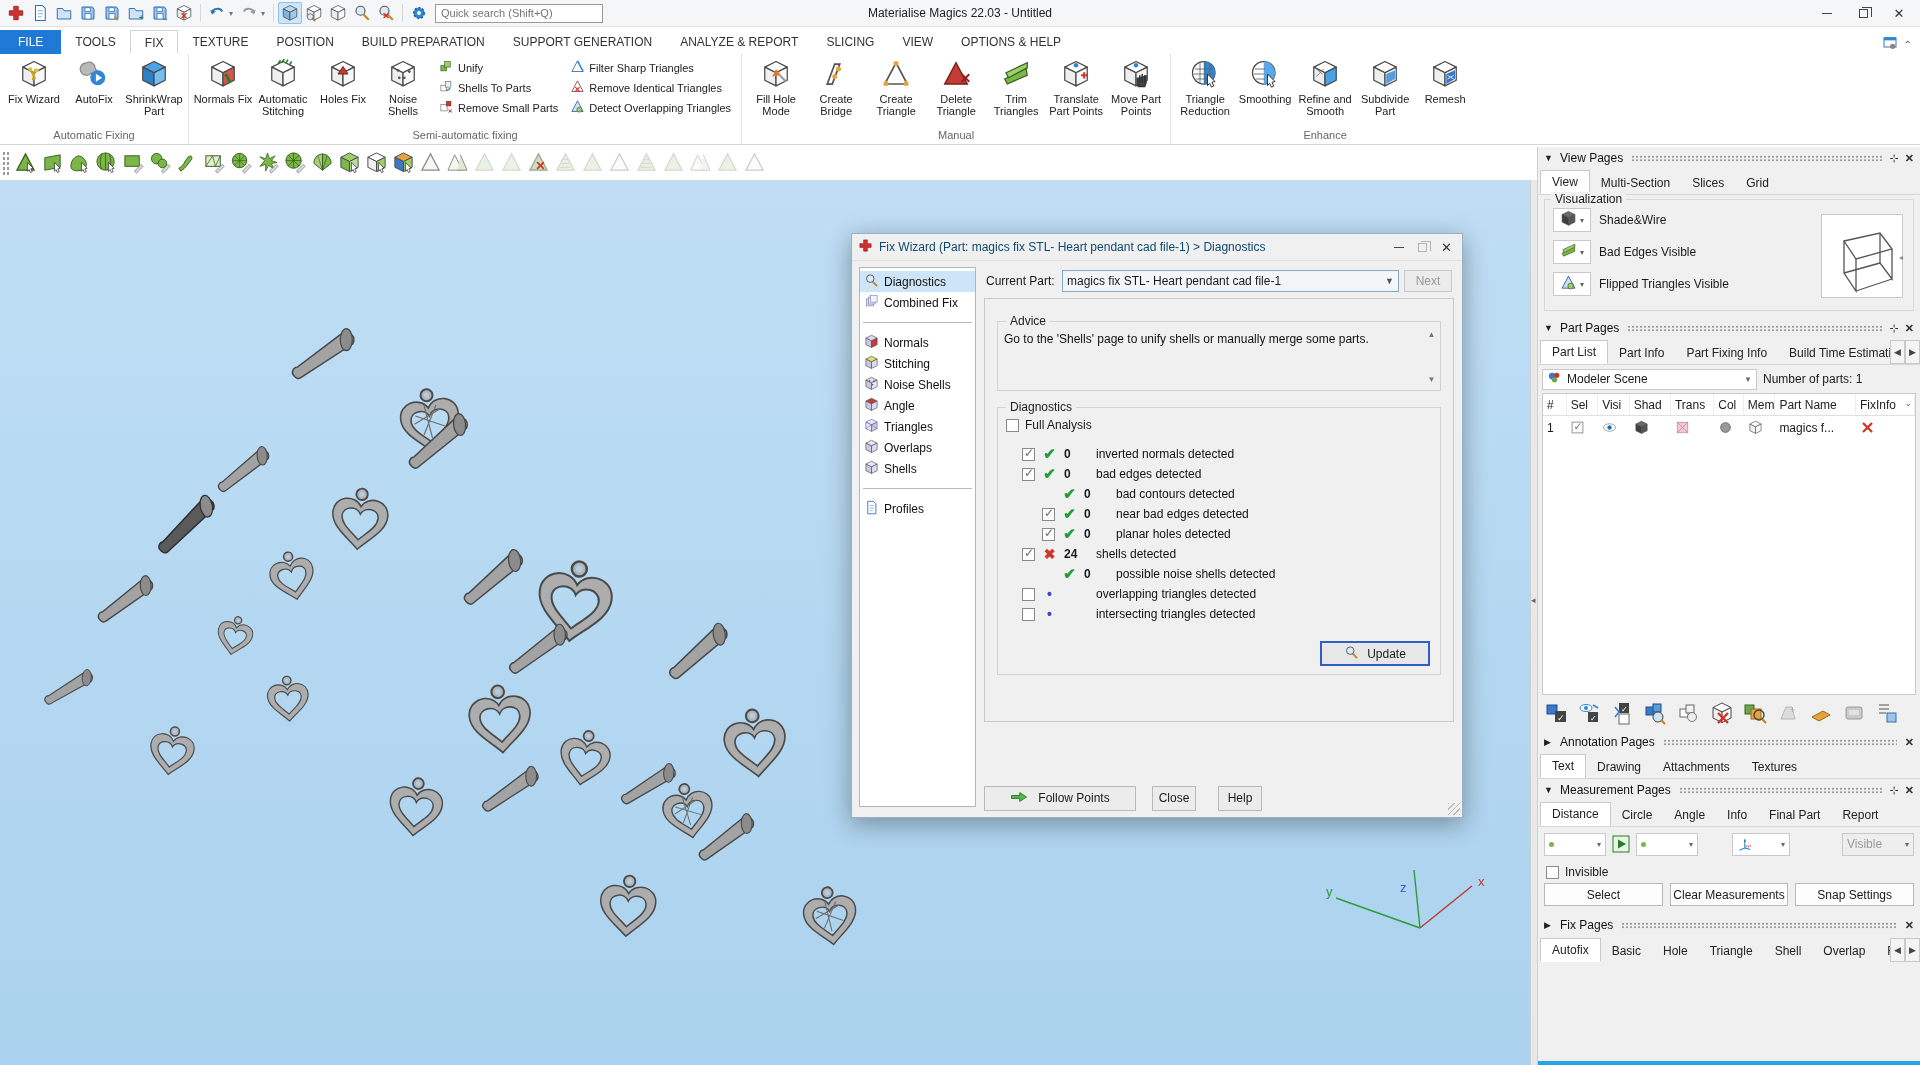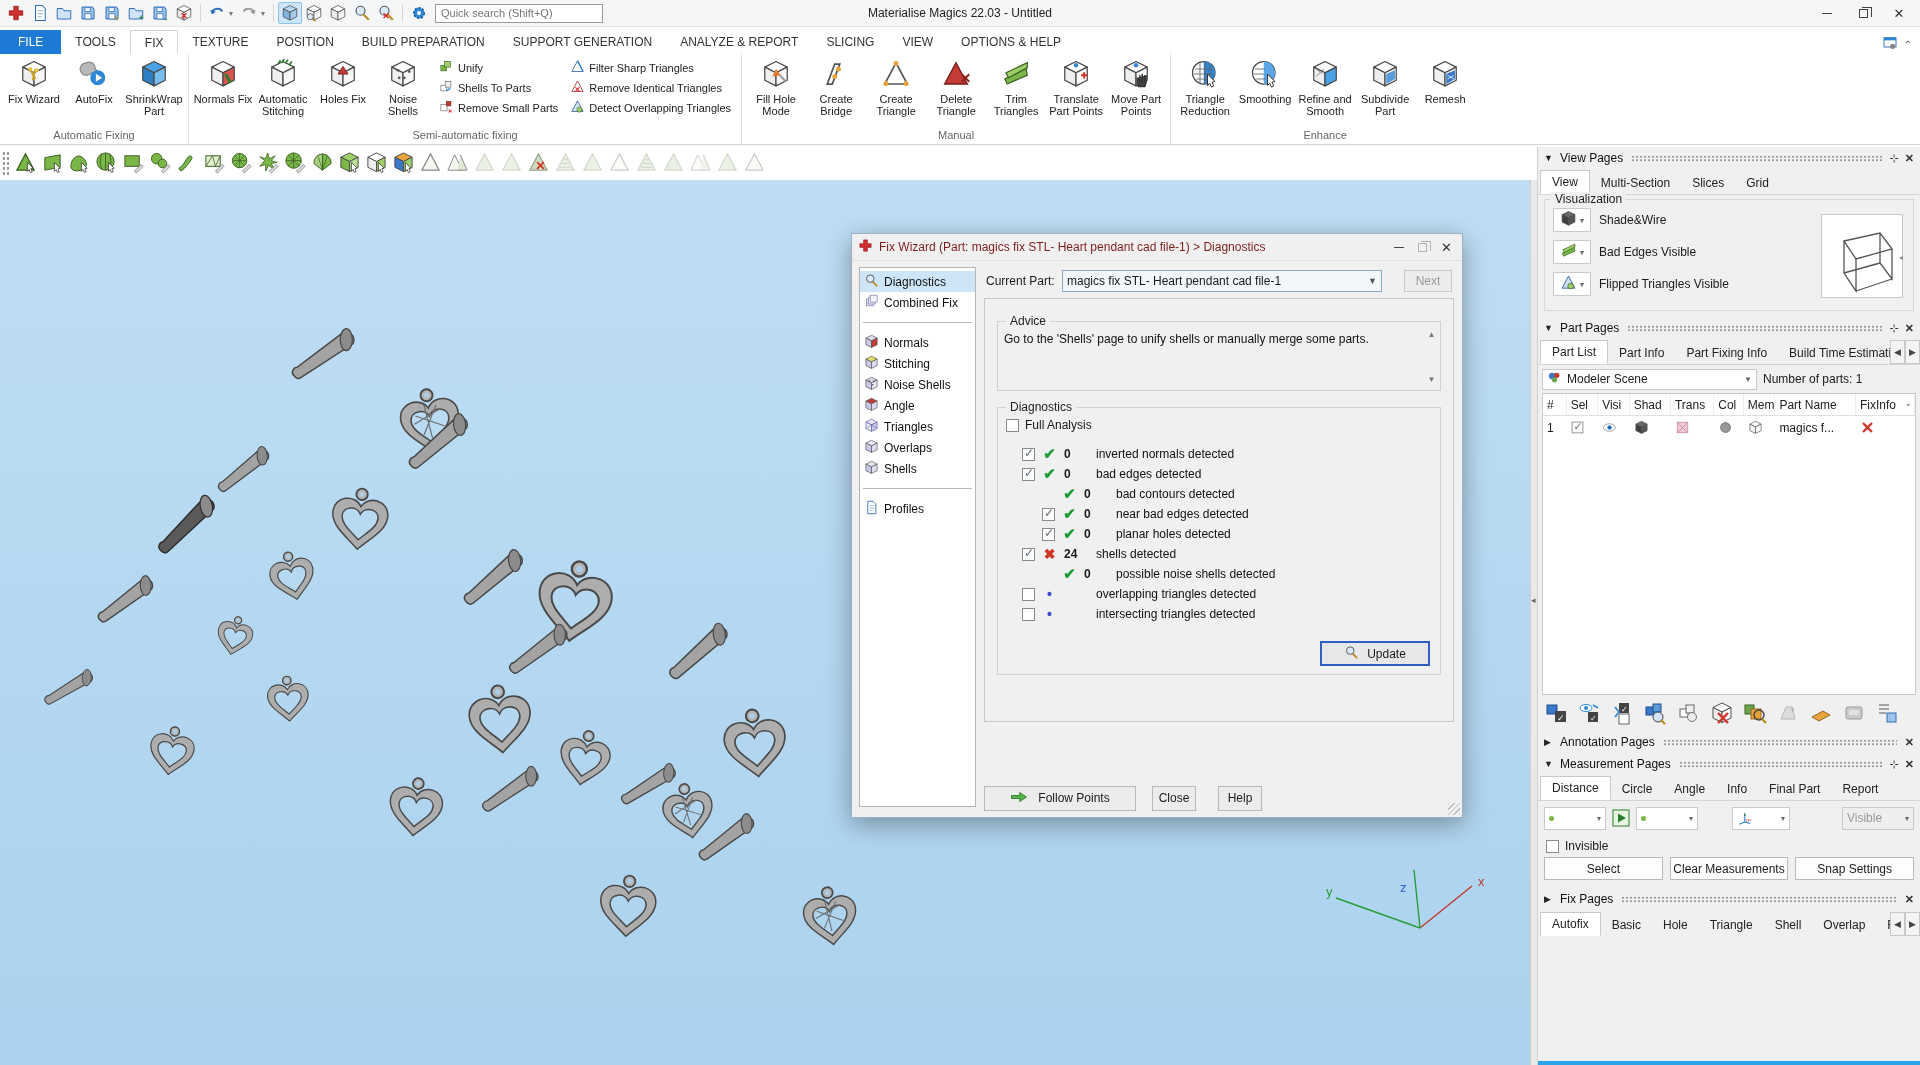--- a/index.html
+++ b/index.html
@@ -51,32 +51,32 @@
 
   
   #viewport { position:absolute; left:0; top:180px; width:1537px; height:885px; background:linear-gradient(#bfdef5,#abd2ee); }
   #splitter { position:absolute; left:1530px; top:180px; width:7px; height:885px; background:#e9e9e9; border-left:1px solid #cfcfcf; }
   #splitter .arr { position:absolute; top:415px; left:0px; font-size:9px; color:#666; }
 
   
   #dialog { position:absolute; left:851px; top:233px; width:612px; height:585px; background:#f0f0f0; border:1px solid #9bb0c4; box-shadow:0 6px 24px rgba(0,0,0,.35); }
   #dlg-title { height:27px; background:#f0f0f0; display:flex; align-items:center; padding:0 6px; border-bottom:1px solid #e0e0e0; }
   #dlg-title svg { width:15px; height:15px; margin-right:6px; }
-  #dlg-title .t { font-size:12px; color:#7f1d1d; }
+  #dlg-title .t { font-size:12px; color:#0c4a6e; }
   #dlg-title .dlg-btns { margin-left:auto; display:flex; gap:14px; align-items:center; padding-right:4px; }
   #dlg-nav { position:absolute; left:7px; top:33px; width:117px; height:540px; background:#fff; border:1px solid #b5b5b5; padding:3px 0; }
   .nav-item { display:flex; align-items:center; gap:5px; height:21px; padding:0 4px; font-size:12px; color:#111; }
   .nav-item.active { background:#cde5f7; }
   .nav-item svg { width:15px; height:15px; flex:0 0 15px; }
   .nav-sep { border-top:1px solid #b9b9b9; margin:9px 3px; }
   #dlg-cp-row { position:absolute; left:134px; top:36px; right:10px; height:22px; display:flex; align-items:center; }
   #dlg-cp-row .lbl { width:76px; font-size:12px; }
   #cp-combo { flex:1; height:22px; border:1px solid #8aa8c8; background:#f3f6f9; display:flex; align-items:center; padding:0 4px; font-size:12px; }
   #cp-combo .car { margin-left:auto; font-size:9px; color:#555; }
-  #btn-next { width:48px; height:22px; margin-left:22px; background:#ececec; border:1px solid #c9c9c9; color:#9a9a9a; font-size:12px; display:flex; align-items:center; justify-content:center; }
+  #btn-next { width:48px; height:22px; margin-left:5px; background:#ececec; border:1px solid #c9c9c9; color:#9a9a9a; font-size:12px; display:flex; align-items:center; justify-content:center; }
   #dlg-outer { position:absolute; left:132px; top:64px; width:470px; height:424px; border:1px solid #c8c8c8; background:#f0f0f0; }
   .groupbox { position:absolute; border:1px solid #d2d2d2; }
   .groupbox .gb-label { position:absolute; top:-8px; left:8px; background:#f0f0f0; padding:0 4px; font-size:12px; color:#222; }
   #gb-advice { left:12px; top:22px; right:12px; height:70px; }
   #advice-text { position:absolute; left:6px; top:10px; right:20px; font-size:12px; color:#111; }
   .adv-scroll { position:absolute; right:2px; width:13px; font-size:8px; color:#777; text-align:center; }
   #gb-diag { left:12px; top:108px; right:12px; height:268px; }
   #full-analysis { position:absolute; left:8px; top:10px; display:flex; gap:6px; align-items:center; font-size:12px; }
   #diag-rows { position:absolute; left:24px; top:36px; right:8px; }
   .diag-row { display:flex; align-items:center; height:20px; gap:6px; }
@@ -1361,20 +1361,26 @@
           </svg>
         </span>
       </div>
 
     <div class="sect-head">
       <span class="tri">▶</span>
       <span class="st-label">Annotation Pages</span>
       <span class="dots"></span>
       <span class="x">✕</span>
     </div>
+    <div class="tabsrow" id="ap-tabs">
+        <div class="tab active">Text</div>
+        <div class="tab">Drawing</div>
+        <div class="tab">Attachments</div>
+        <div class="tab">Textures</div>
+      </div>
 
     <div class="sect-head">
       <span class="tri">▼</span>
       <span class="st-label">Measurement Pages</span>
       <span class="dots"></span>
       <span class="pin">⊹</span>
       <span class="x">✕</span>
     </div>
     <div class="tabsrow" id="mp-tabs">
         <div class="tab active">Distance</div>

